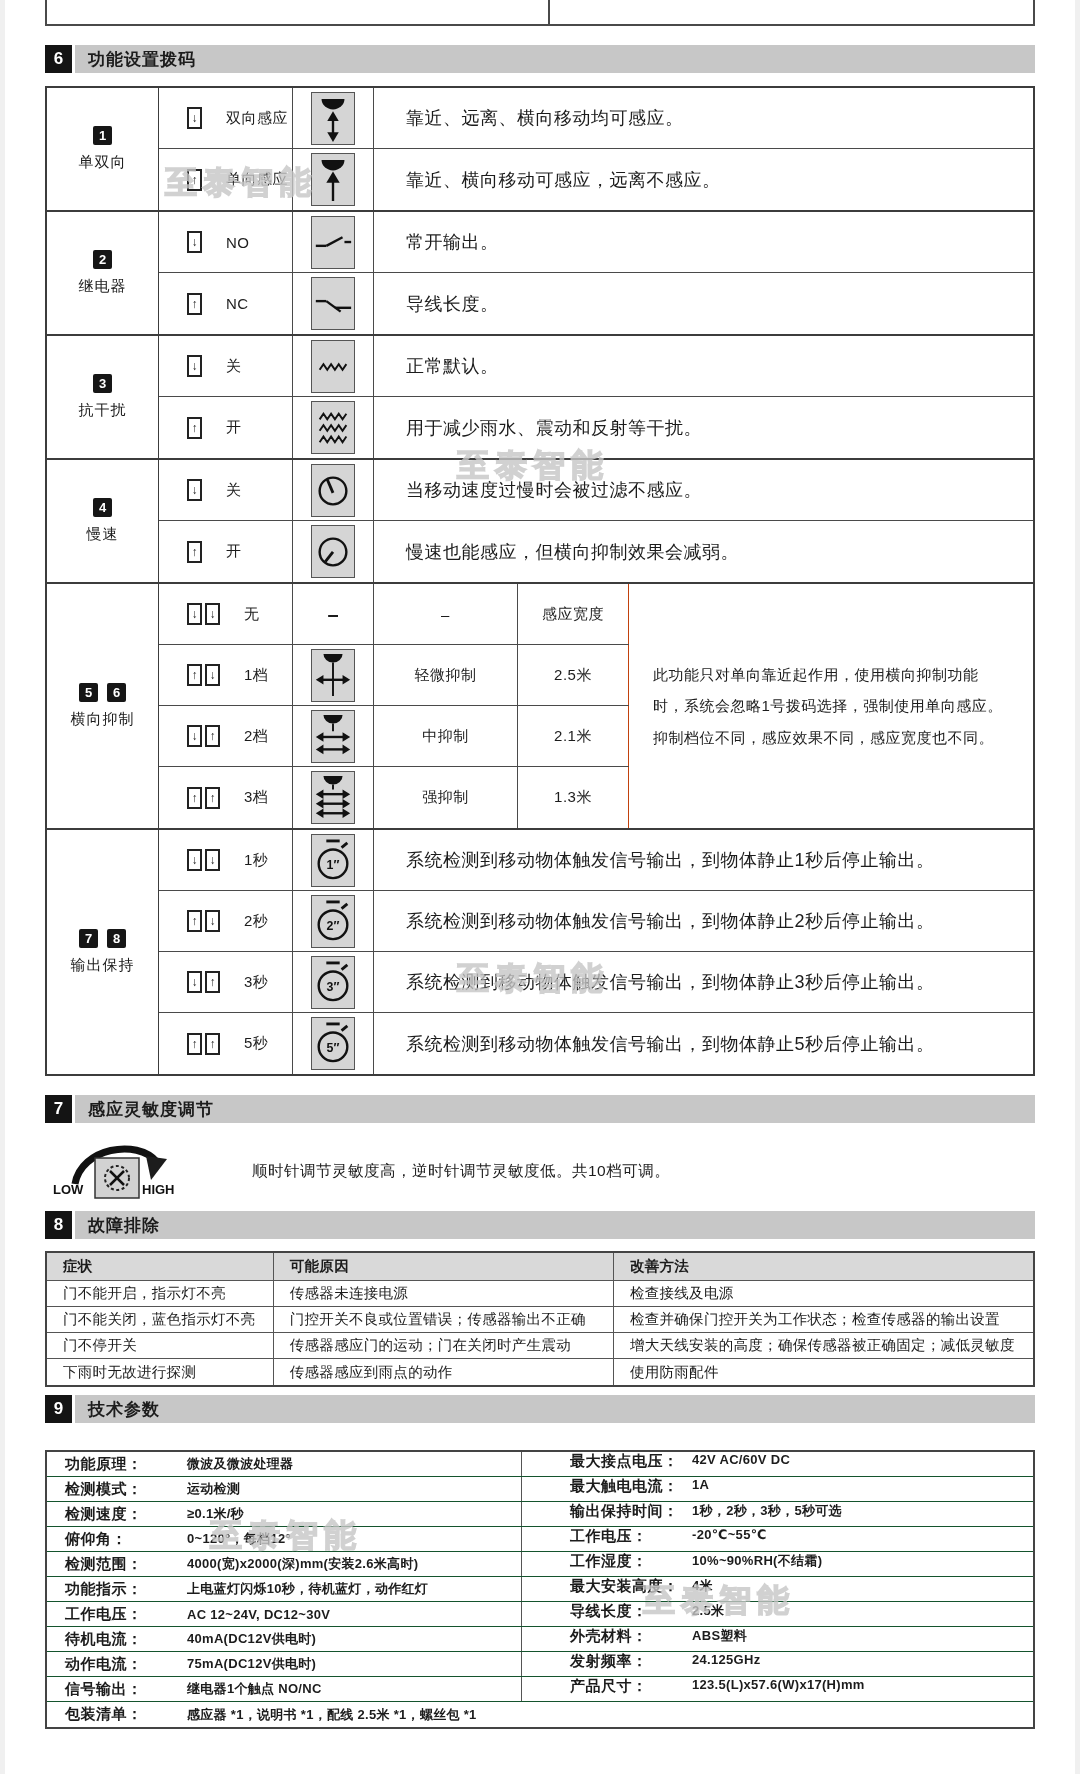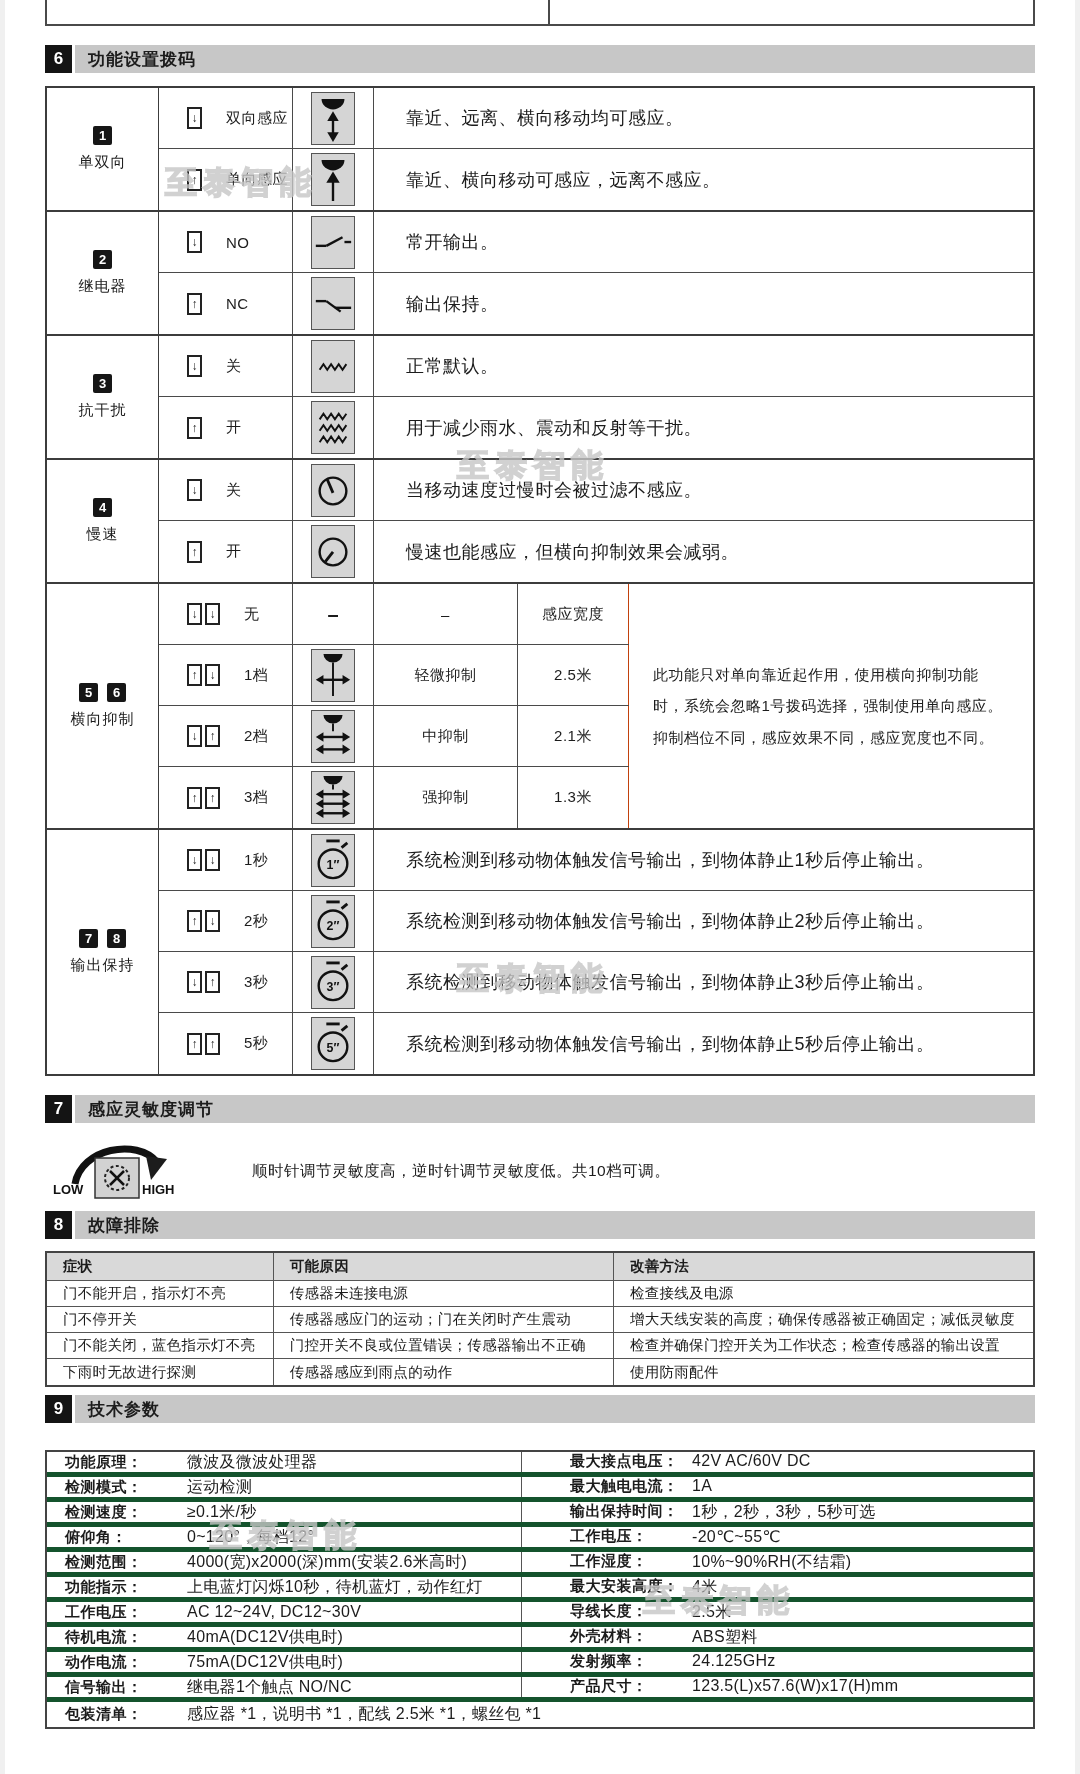--- a/index.html
+++ b/index.html
@@ -74,27 +74,27 @@
   .t-row { display: flex; height: 26px; border-bottom: 1px solid #555; }
   .t-row:last-child { border-bottom: none; text-align: center; }
   .t-row.head { height: 28px; background: #d9d9d9; font-weight: bold; }
   .t-c { display: flex; align-items: center; padding-left: 16px; font-size: 14.5px; letter-spacing: .3px; }
   .t-c1 { width: 23%; border-right: 1px solid #555; }
   .t-c2 { width: 34.5%; border-right: 1px solid #555; }
   .t-c3 { flex: 1; }
 
   
   .spec { margin-top: 27px; border: 2px solid #444; }
-  .spec-row { display: flex; height: 25px; border-bottom: 5px solid #14532d; }
+  .spec-row { display: flex; height: 25px; border-bottom: 1px solid #14532d; }
   .spec-row:last-child { border-bottom: none; }
   .spec-left { width: 475px; border-right: 1px solid #555; display: flex; align-items: center; padding-left: 18px; }
   .spec-right { flex: 1; display: flex; align-items: flex-start; padding-left: 48px; }
   .spec-full { flex: 1; display: flex; align-items: center; padding-left: 18px; }
   .spec-label { font-weight: bold; width: 122px; flex: none; font-size: 15px; letter-spacing: .5px; }
-  .spec-val { font-size: 16px; letter-spacing: .3px; }
+  .spec-val { font-size: 13px; letter-spacing: .3px; font-weight: bold; }
 
   
   .wm { position: absolute; font-size: 32px; font-weight: bold; letter-spacing: 6px;
         color: rgba(205,205,205,.28); -webkit-text-stroke: 1.5px #c6c6c6; opacity: .8;
         white-space: nowrap; pointer-events: none; margin-top: 21px; }
 
   svg .stroke { stroke: #111; fill: none; }
   svg text { font-family: "Liberation Sans", sans-serif; }
 </style>
 </head>
@@ -203,21 +203,21 @@
           </div>
           <div class="icon-cell">
             <span class="icon-box">
               <svg width="44" height="53" viewBox="0 0 44 53">
                   <line class="stroke" x1="4" y1="24" x2="15" y2="24" stroke-width="2.5"></line>
                   <line class="stroke" x1="15" y1="24" x2="30" y2="35" stroke-width="2.5"></line>
                   <line class="stroke" x1="24" y1="31" x2="41" y2="31" stroke-width="2.5"></line>
                 </svg>
             </span>
           </div>
-          <div class="desc-cell">输出保持。</div>
+          <div class="desc-cell">导线长度。</div>
         </div>
       </div>
     </div>
 
     <div class="group">
       <div class="cat-cell">
         <div class="badges">
             <span class="badge">3</span>
           </div>
         <span class="cat-name">抗干扰</span>
@@ -529,28 +529,28 @@
       <div class="t-c t-c1">症状</div>
       <div class="t-c t-c2">可能原因</div>
       <div class="t-c t-c3">改善方法</div>
     </div>
     <div class="t-row">
       <div class="t-c t-c1">门不能开启，指示灯不亮</div>
       <div class="t-c t-c2">传感器未连接电源</div>
       <div class="t-c t-c3">检查接线及电源</div>
     </div>
     <div class="t-row">
+      <div class="t-c t-c1">门不能关闭，蓝色指示灯不亮</div>
+      <div class="t-c t-c2">门控开关不良或位置错误；传感器输出不正确</div>
+      <div class="t-c t-c3">检查并确保门控开关为工作状态；检查传感器的输出设置</div>
+    </div>
+    <div class="t-row">
       <div class="t-c t-c1">门不停开关</div>
       <div class="t-c t-c2">传感器感应门的运动；门在关闭时产生震动</div>
       <div class="t-c t-c3">增大天线安装的高度；确保传感器被正确固定；减低灵敏度</div>
-    </div>
-    <div class="t-row">
-      <div class="t-c t-c1">门不能关闭，蓝色指示灯不亮</div>
-      <div class="t-c t-c2">门控开关不良或位置错误；传感器输出不正确</div>
-      <div class="t-c t-c3">检查并确保门控开关为工作状态；检查传感器的输出设置</div>
     </div>
     <div class="t-row">
       <div class="t-c t-c1">下雨时无故进行探测</div>
       <div class="t-c t-c2">传感器感应到雨点的动作</div>
       <div class="t-c t-c3">使用防雨配件</div>
     </div>
   </div>
 
   <div class="sec-bar" id="bar9">
     <div class="sec-num">9</div>

